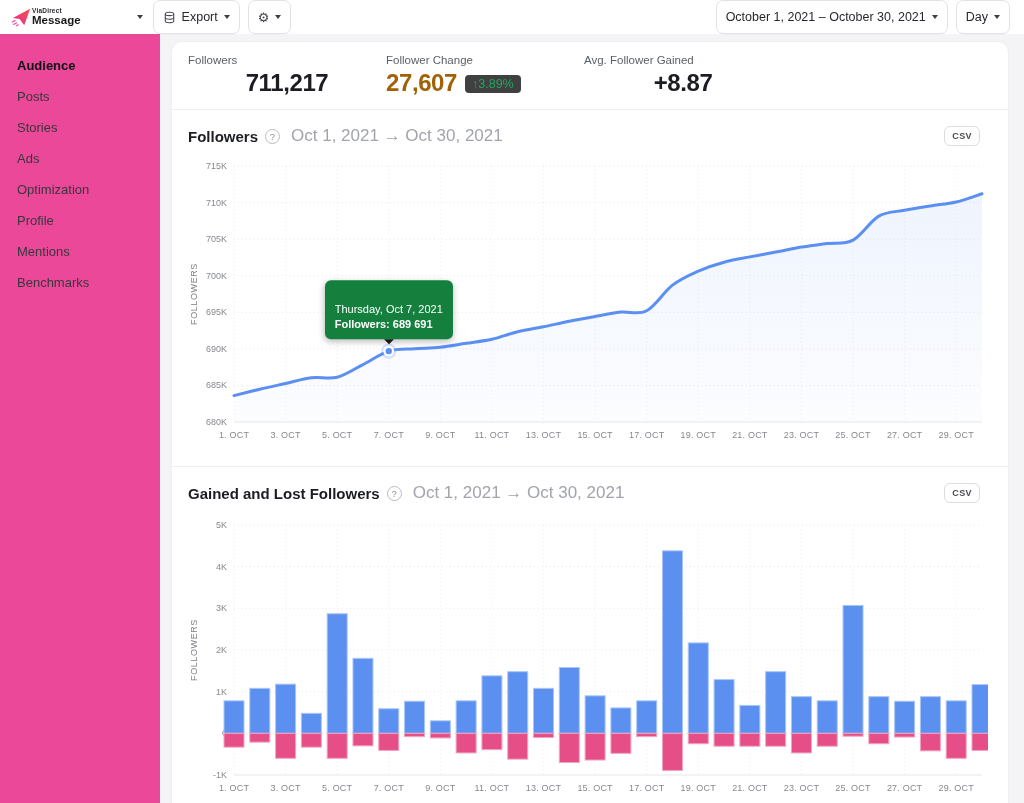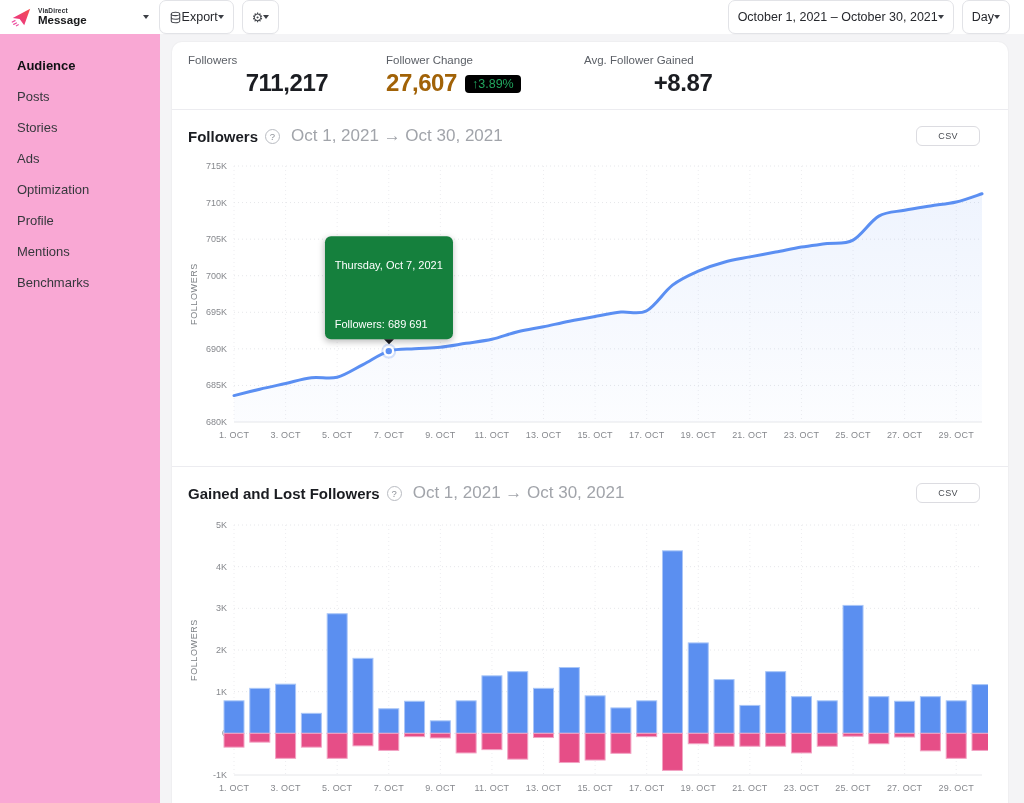--- a/index.html
+++ b/index.html
@@ -2,76 +2,76 @@
 <html><head>
 <meta charset="utf-8">
 <style>
   * { box-sizing: border-box; margin: 0; padding: 0; }
   html,body { width:1024px; height:803px; overflow:hidden;
     font-family:"Liberation Sans", sans-serif; background:#fff; color:#1d1f24; }
 
   
   .topbar { position:absolute; top:0; left:0; right:0; height:34px; background:#fff;
     display:flex; align-items:center; padding:0 14px 0 10px; z-index:5; }
-  .brand { display:flex; align-items:center; gap:6px; cursor:pointer; }
+  .brand { display:flex; align-items:center; cursor:pointer; }
   .brand-text { line-height:1; }
   .brand-top { display:block; font-size:6.5px; font-weight:700; color:#2a2c31; letter-spacing:.2px; }
   .brand-bottom { display:block; font-size:11.5px; font-weight:700; color:#17181a; margin-top:1px; }
   .tri { width:0; height:0; border-left:3.5px solid transparent; border-right:3.5px solid transparent;
     border-top:4px solid #3c3f45; display:inline-block; }
   .brand-caret { margin:0 10px 0 56px; }
-  .tbtn { display:flex; align-items:center; height:32px; padding:16px 9px;
+  .tbtn { display:flex; align-items:center; gap:6px; height:32px; padding:16px 9px;
     border:1px solid #e2e3e7; border-radius:7px; background:#fff; font-size:12.5px; color:#26282d;
     font-family:"Liberation Sans",sans-serif; cursor:pointer; box-shadow:0 1px 1px rgba(0,0,0,.02); }
   .tbtn + .tbtn { margin-left:8px; }
   .spacer { flex:1; }
   .gear { font-size:13px; color:#45484e; line-height:1; }
   .dbicon { display:inline-block; }
 
   
-  .sidebar { position:absolute; top:34px; left:0; width:160px; bottom:0; background:#f9a8d4; padding:16px 8px 0 8px; }
+  .sidebar { position:absolute; top:34px; left:0; width:160px; bottom:0; background:#ec4899; padding:16px 8px 0 8px; }
   .nav-item { font-size:13px; color:#36383d; padding:8px 0 8px 9px; border-radius:6px; cursor:pointer; }
   .nav-item.active { font-weight:700; color:#101114; }
 
   
   .main { position:absolute; top:34px; left:160px; right:0; bottom:0; background:#f4f4f6; }
   .card { margin:8px 16px 0 12px; background:#fff; border-radius:10px; min-height:860px;
     box-shadow:0 0 0 1px rgba(0,0,0,.02); }
 
   
   .stats { display:flex; padding:12px 14px 14px 16px; border-bottom:1px solid #ececf0; }
   .stat { width:198px; }
   .stat-label { font-size:11.5px; color:#5c6067; margin-bottom:4px; }
   .stat-value { font-size:24px; font-weight:700; color:#1b1d22; letter-spacing:-.4px; line-height:1.05;text-align:center; }
   .stat-value.green { color:#a16207; display:inline-block; }
-  .badge { display:inline-block; vertical-align:3px; margin-left:8px; background:#000000; color:#21a55e;
+  .badge { display:inline-block; vertical-align:3px; margin-left:8px; background:#404040; color:#21a55e;
     font-size:12.5px; font-weight:500; padding:2px 7px; border-radius:4px; letter-spacing:0; }
   .stat-sub { font-size:13.5px; font-weight:700; color:#2a2c31; margin-top:2px; }
 
   
   .section { padding:0 0 4px 0; }
   .section + .section { border-top:1px solid #ececf0; margin-top:10px; }
   .sec-head { display:flex; align-items:center; padding:16px 28px 4px 16px; }
   .sec-title { font-size:15px; font-weight:700; color:#1b1d22; }
   .help { width:15px; height:15px; border:1px solid #b9bcc2; border-radius:50%; color:#8b8f96;
     font-size:9.5px; display:inline-flex; align-items:center; justify-content:center; margin-left:7px; }
   .sec-range { font-size:17px; color:#a1a4aa; margin-left:11px; }
-  .csv-btn { margin-left:auto; font-size:9px; font-weight:400; letter-spacing:.4px; color:#4a4d53;
-    border:1px solid #dcdce1; border-radius:6px; background:#fff; padding:4px 21px; cursor:pointer;
+  .csv-btn { margin-left:auto; font-size:9px; font-weight:700; letter-spacing:.4px; color:#4a4d53;
+    border:1px solid #dcdce1; border-radius:6px; background:#fff; padding:4px 7px; cursor:pointer;
     font-family:"Liberation Sans",sans-serif; }
   .chart-wrap { position:relative; padding:6px 0 0 16px; }
 
   
   .tooltip { position:absolute; transform:translate(-50%,-100%); background:#15803d; color:#fff;
     border-radius:6px; padding:22px 10px 7px 10px; font-size:11px; line-height:1.35; white-space:nowrap;
     box-shadow:0 2px 6px rgba(0,0,0,.25); pointer-events:none; }
   .tooltip:after { content:""; position:absolute; left:50%; bottom:-5px; margin-left:-5px;
     border-left:5px solid transparent; border-right:5px solid transparent; border-top:5px solid #17181c; }
   .tooltip .tt-title { font-weight:500; }
-  .tooltip .tt-val { font-weight:400;margin-top:44px; }
+  .tooltip .tt-val { font-weight:700; }
 
   svg text { font-family:"Liberation Sans",sans-serif; }
 </style>
 </head>
 <body>
 
 <header class="topbar">
   <div class="brand">
     <svg width="22" height="22" viewBox="0 0 24 24">
       <defs>

